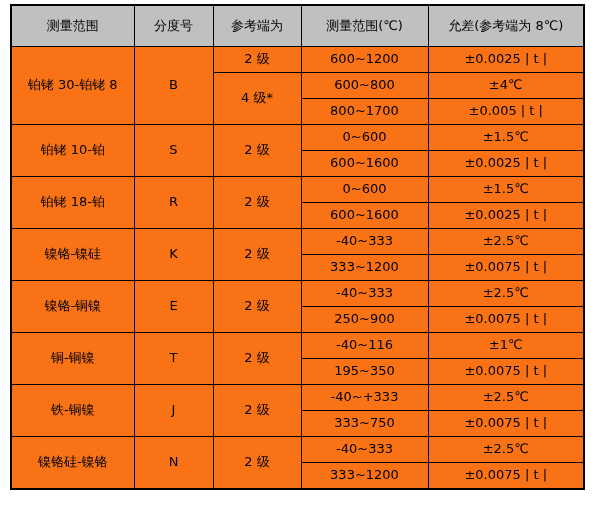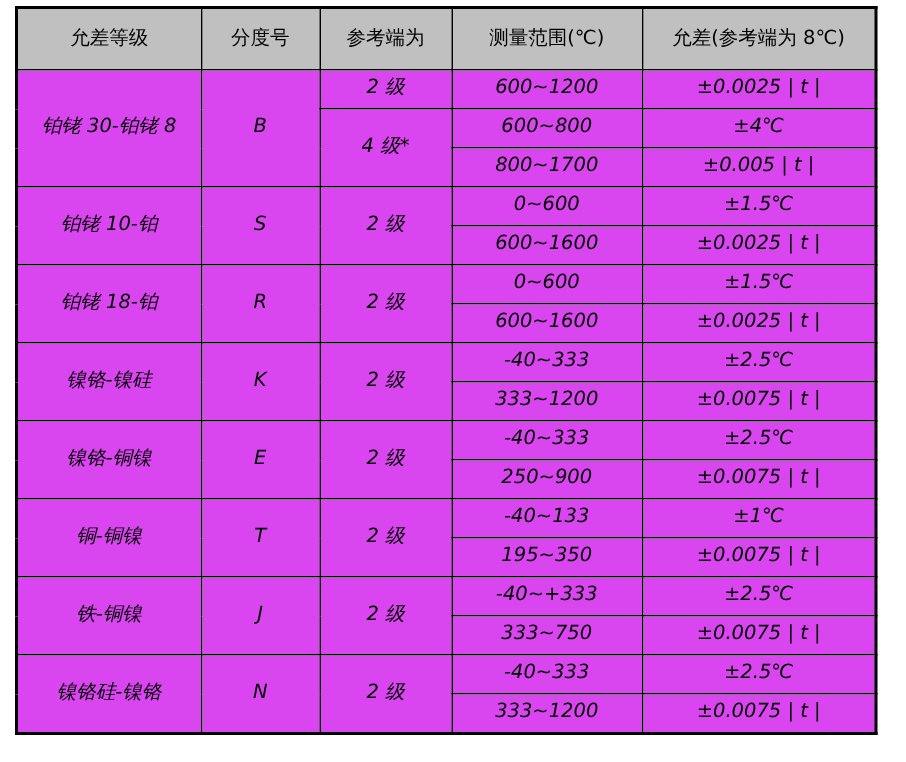--- a/index.html
+++ b/index.html
@@ -38,39 +38,38 @@
     line-height: 1.1;
     white-space: nowrap;
     overflow: hidden;
   }
   .tc thead th {
     background: #c0c0c0;
     height: 40px;
   }
   .tc tbody td {
     height: 25px;
-    background: #d946ef;
-    font-style: italic;
+    background: #f97316;
   }
 </style>
 </head>
 <body>
 
 <div class="page">
   <table class="tc">
     <colgroup>
       <col style="width:123px">
       <col style="width:79px">
       <col style="width:88px">
       <col style="width:127px">
       <col style="width:156px">
     </colgroup>
     <thead>
       <tr>
-        <th>允差等级</th>
+        <th>测量范围</th>
         <th>分度号</th>
         <th>参考端为</th>
         <th>测量范围(℃)</th>
         <th>允差(参考端为 8℃)</th>
       </tr>
     </thead>
     <tbody>
 
       <tr>
         <td rowspan="3">铂铑 30-铂铑 8</td>
@@ -134,21 +133,21 @@
       </tr>
       <tr>
         <td>250~900</td>
         <td>±0.0075 | t |</td>
       </tr>
 
       <tr>
         <td rowspan="2">铜-铜镍</td>
         <td rowspan="2">T</td>
         <td rowspan="2">2 级</td>
-        <td>-40~133</td>
+        <td>-40~116</td>
         <td>±1℃</td>
       </tr>
       <tr>
         <td>195~350</td>
         <td>±0.0075 | t |</td>
       </tr>
 
       <tr>
         <td rowspan="2">铁-铜镍</td>
         <td rowspan="2">J</td>

